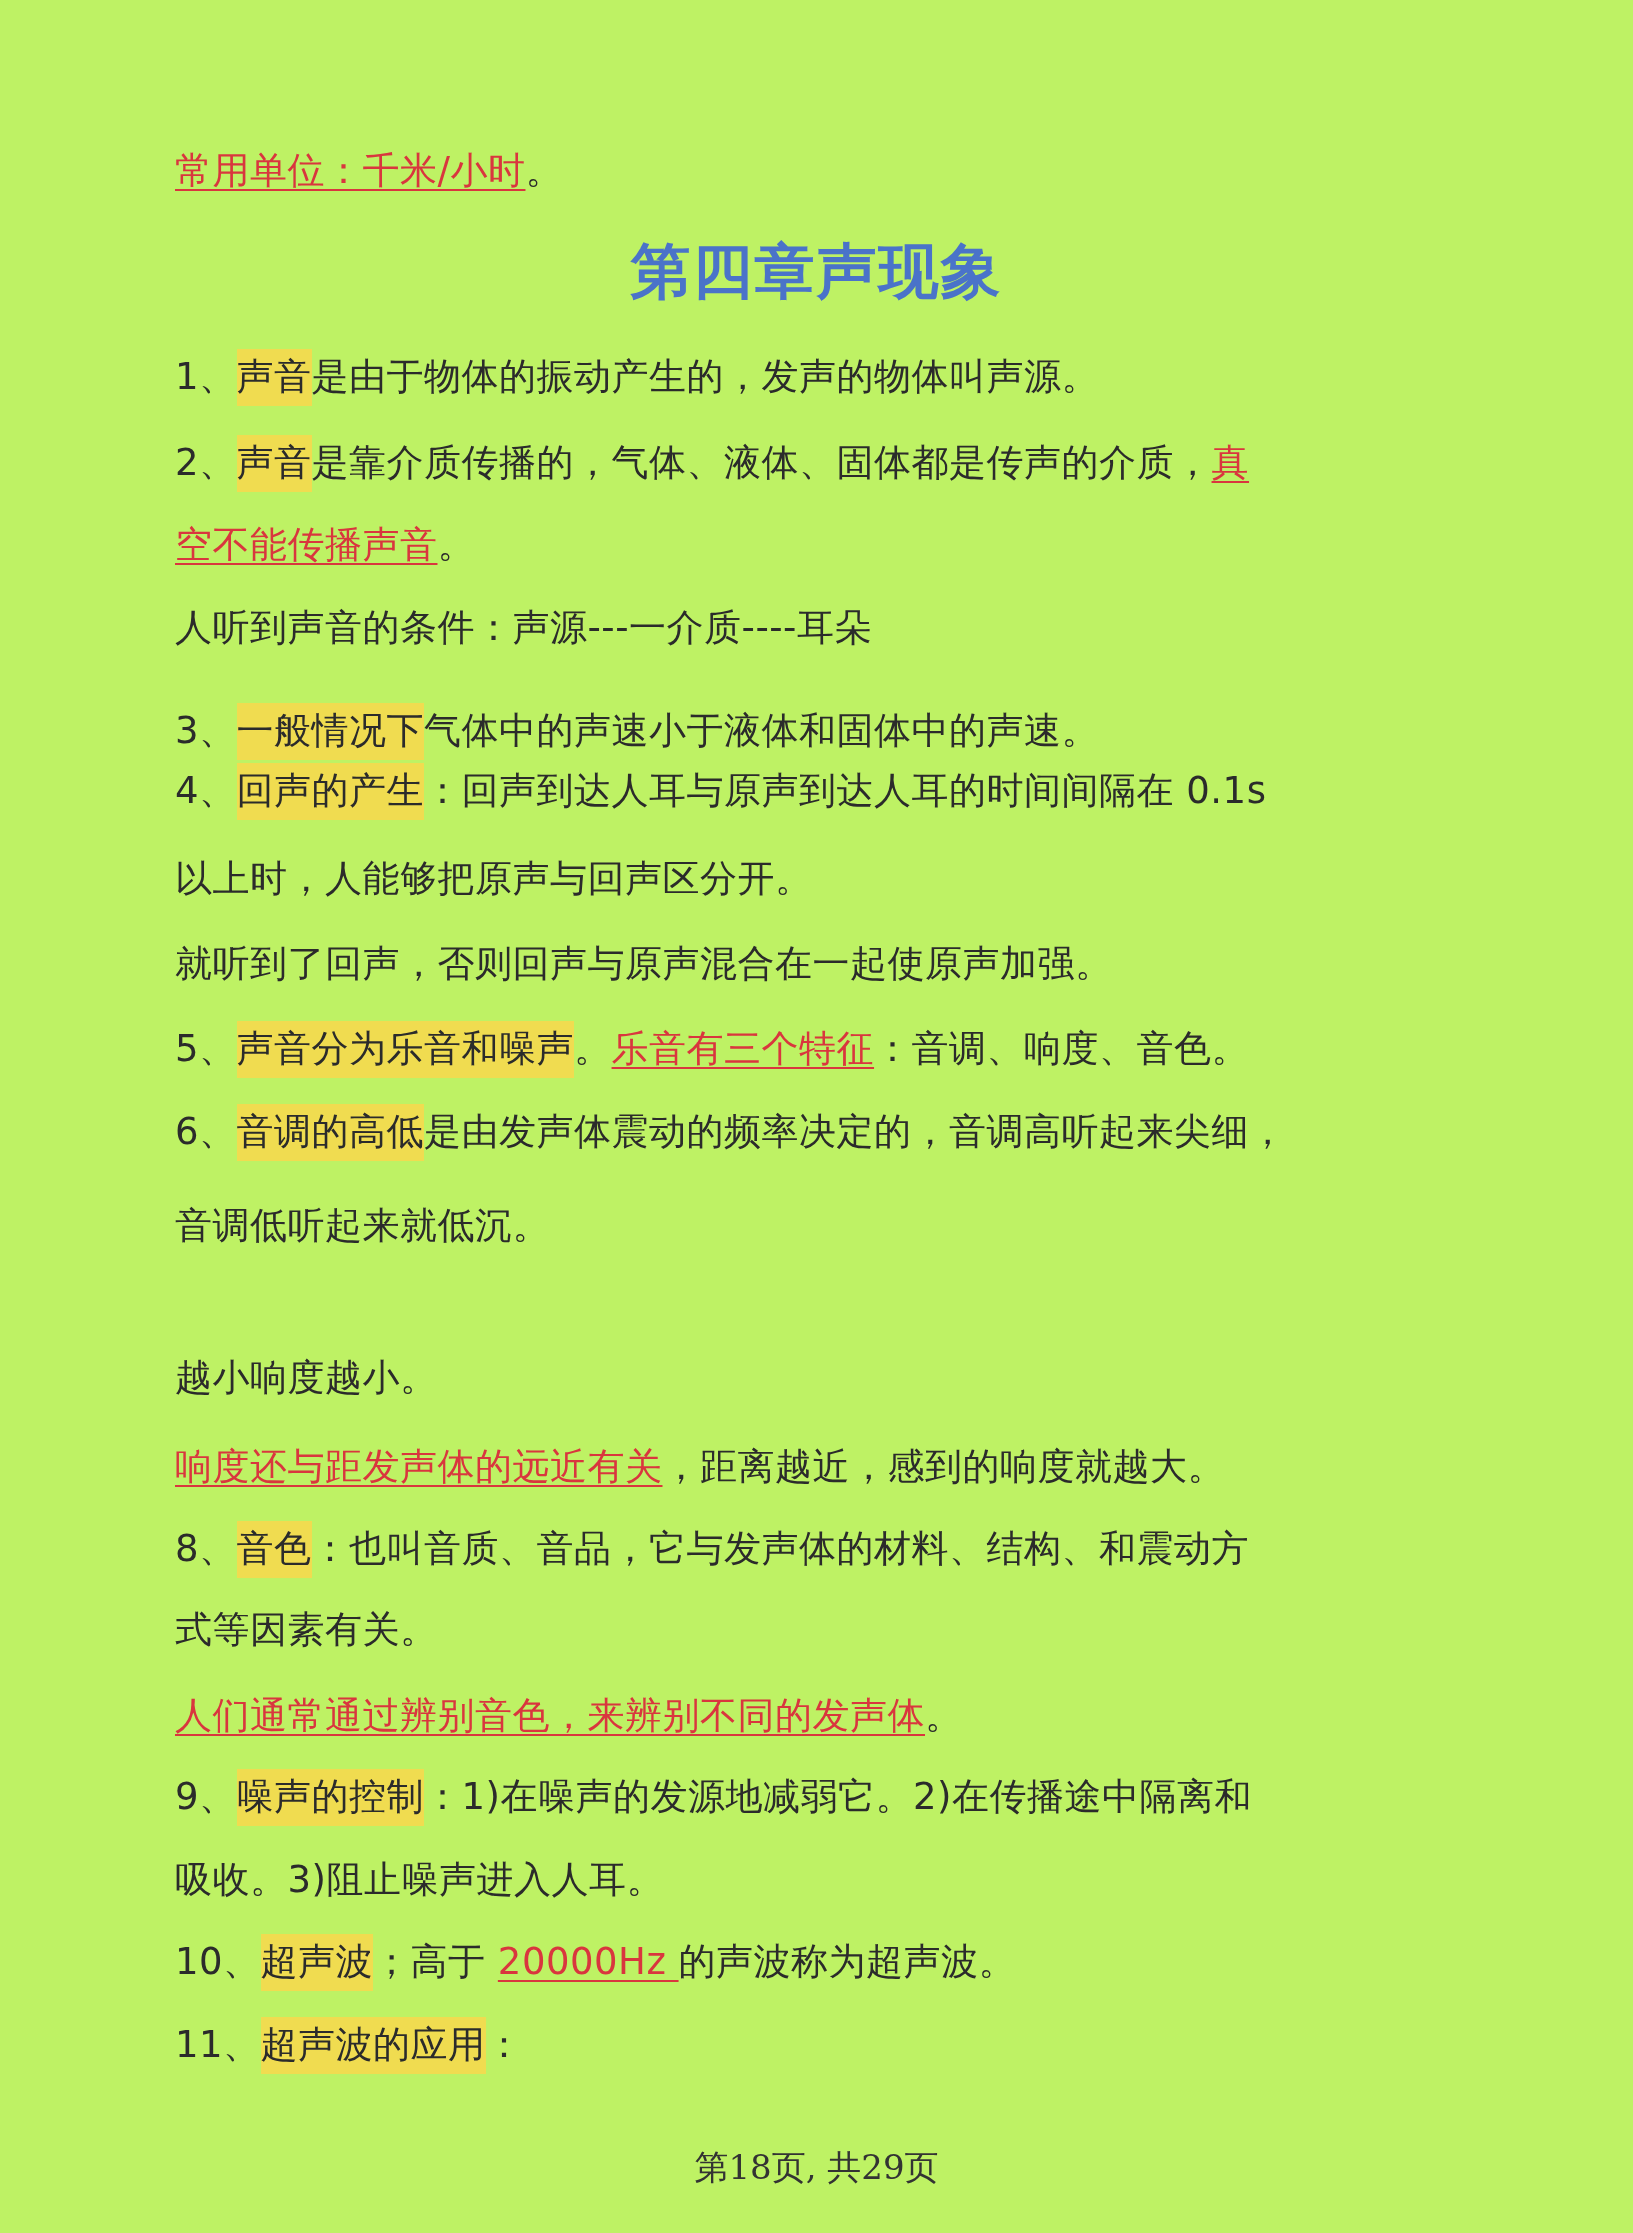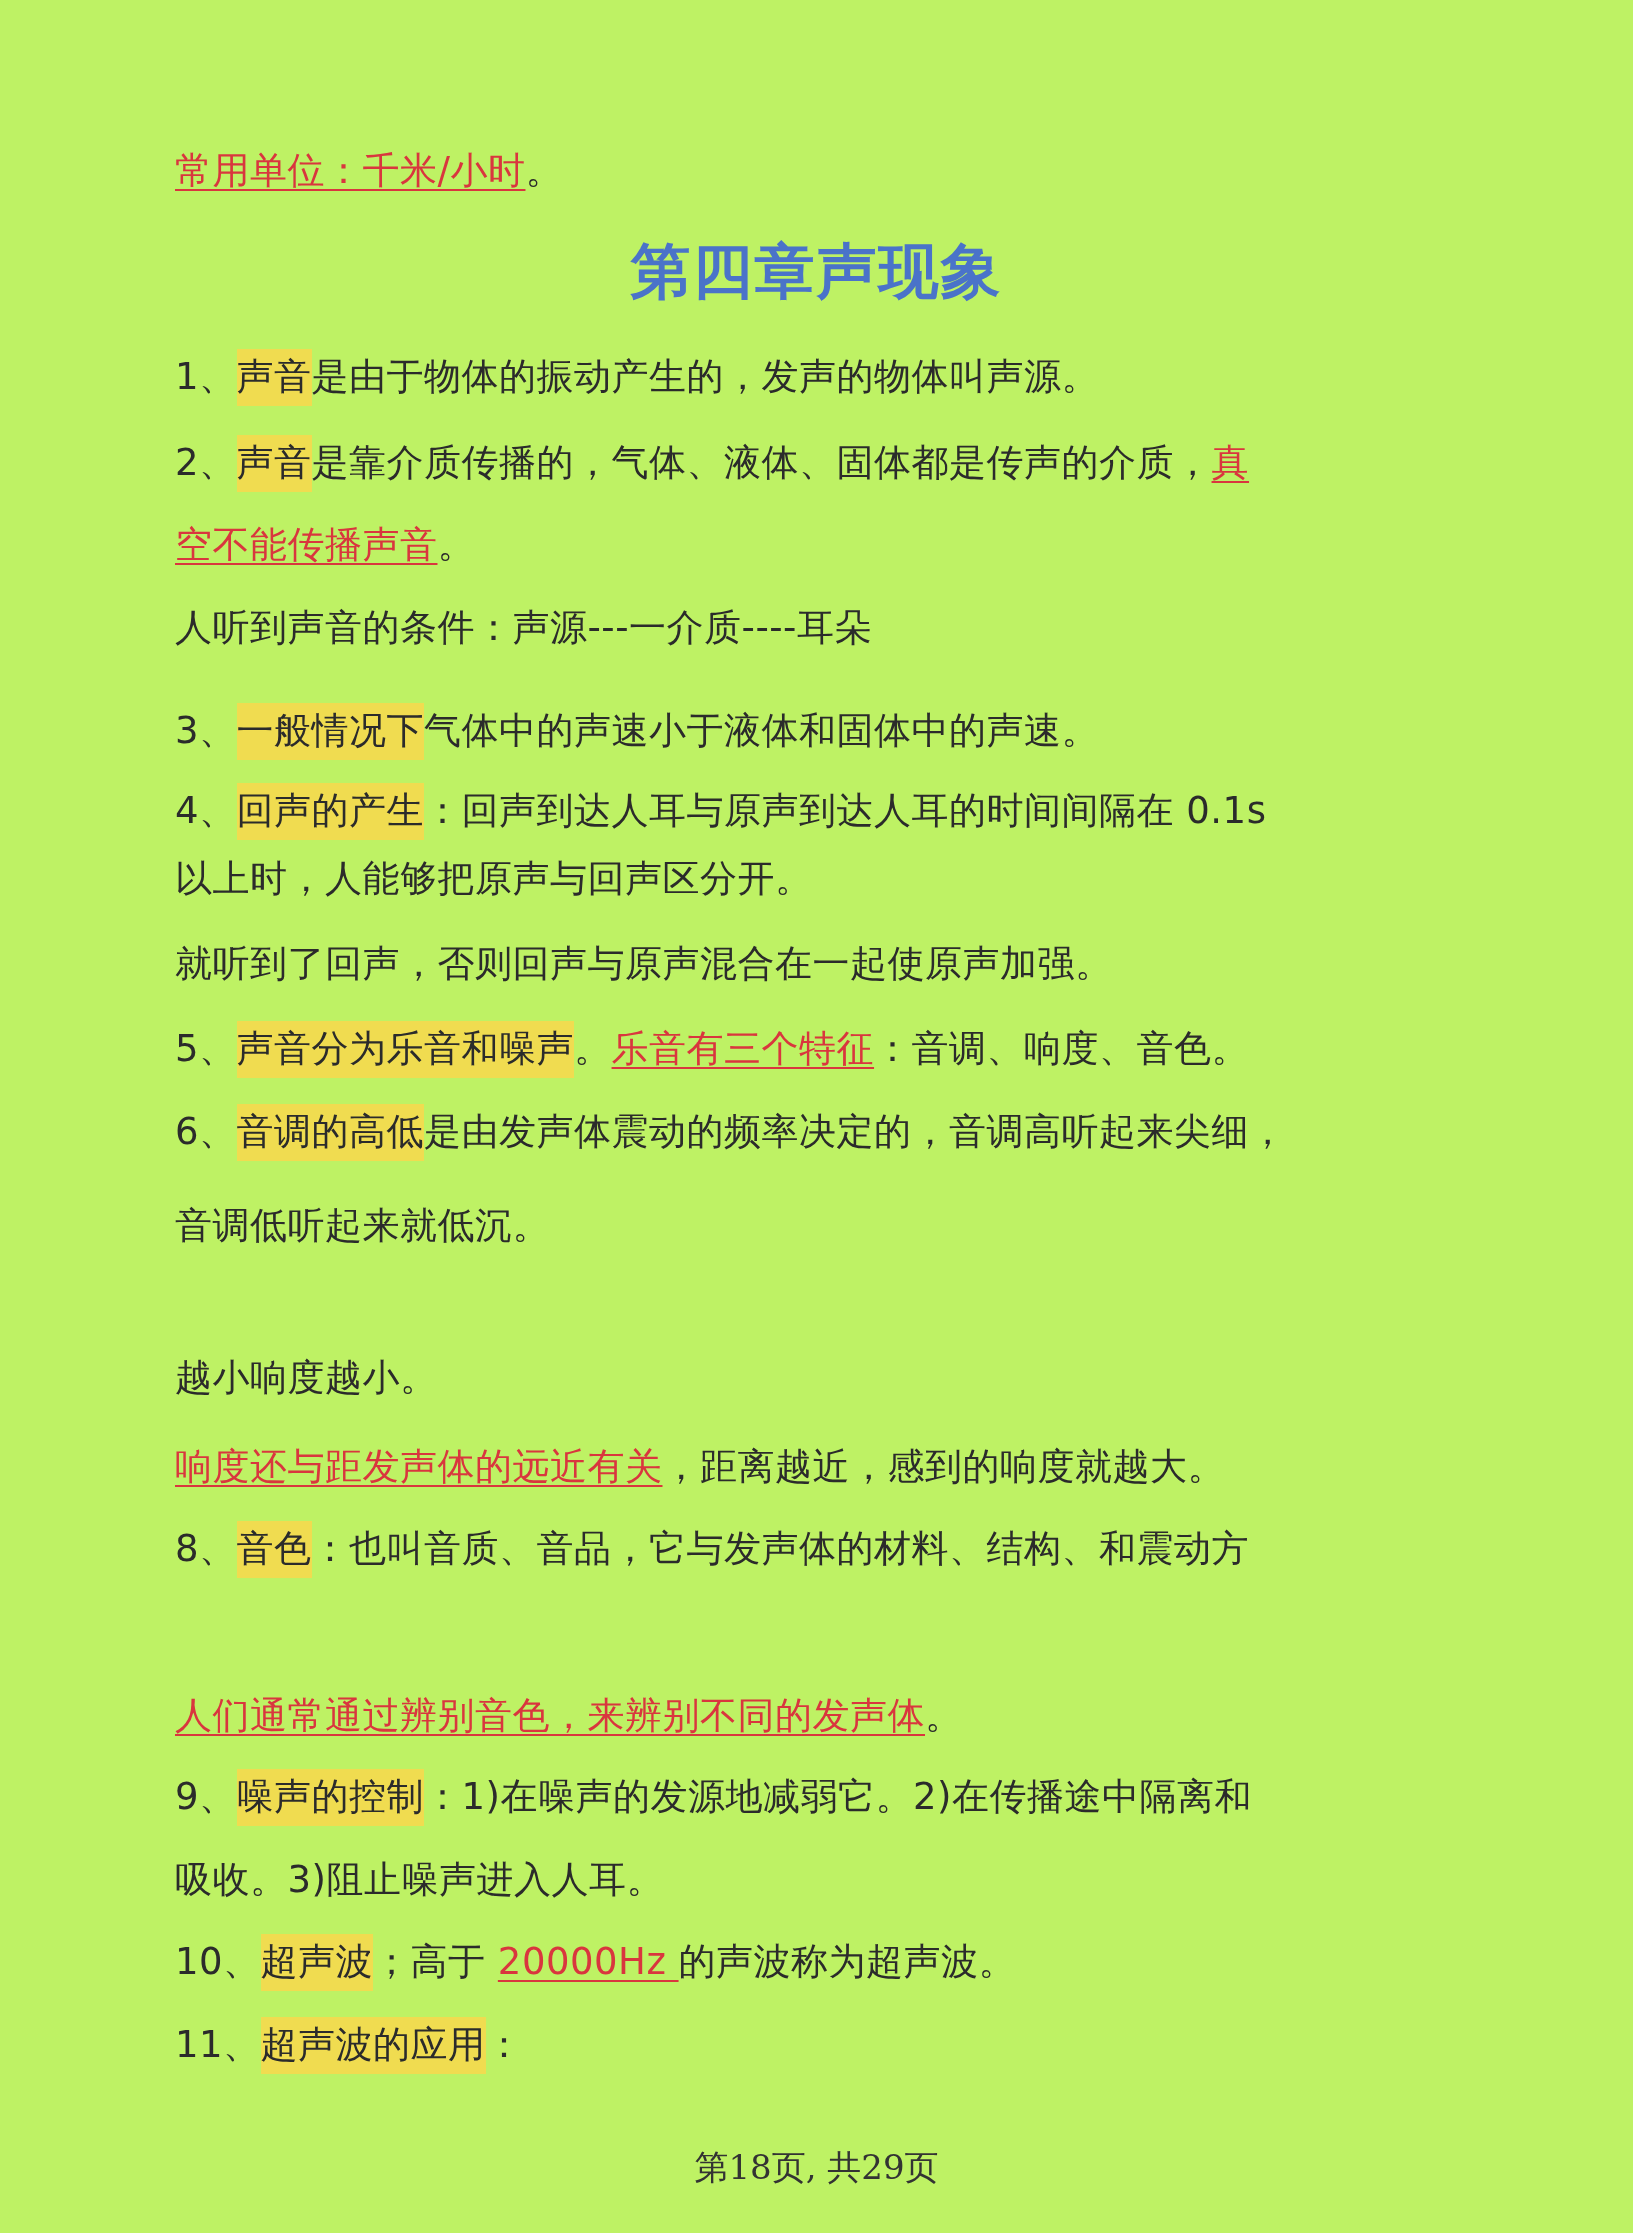--- a/index.html
+++ b/index.html
@@ -88,21 +88,21 @@
   </div>
 
   <div class="line" style="top:597px;">
     <span>人听到声音的条件：声源---一介质----耳朵</span>
   </div>
 
   <div class="line" style="top:700px;">
     <span>3、</span><span class="hl">一般情况下</span><span>气体中的声速小于液体和固体中的声速。</span>
   </div>
 
-  <div class="line" style="top:780px;">
+  <div class="line" style="top:760px;">
     <span>4、</span><span class="hl">回声的产生</span><span>：回声到达人耳与原声到达人耳的时间间隔在 0.1s</span>
   </div>
   <div class="line" style="top:848px;">
     <span>以上时，人能够把原声与回声区分开。</span>
   </div>
   <div class="line" style="top:933px;">
     <span>就听到了回声，否则回声与原声混合在一起使原声加强。</span>
   </div>
 
   <div class="line" style="top:1018px;">
@@ -119,20 +119,23 @@
   <div class="line" style="top:1347px;">
     <span>越小响度越小。</span>
   </div>
   <div class="line" style="top:1436px;">
     <span class="red-u">响度还与距发声体的远近有关</span><span>，距离越近，感到的响度就越大。</span>
   </div>
 
   <div class="line" style="top:1518px;">
     <span>8、</span><span class="hl">音色</span><span>：也叫音质、音品，它与发声体的材料、结构、和震动方</span>
   </div>
+  <div class="line" style="top:1599px;">
+    <span>式等因素有关。</span>
+  </div>
   <div class="line" style="top:1685px;">
     <span class="red-u">人们通常通过辨别音色，来辨别不同的发声体</span><span>。</span>
   </div>
 
   <div class="line" style="top:1766px;">
     <span>9、</span><span class="hl">噪声的控制</span><span>：1)在噪声的发源地减弱它。2)在传播途中隔离和</span>
   </div>
   <div class="line" style="top:1849px;">
     <span>吸收。3)阻止噪声进入人耳。</span>
   </div>

